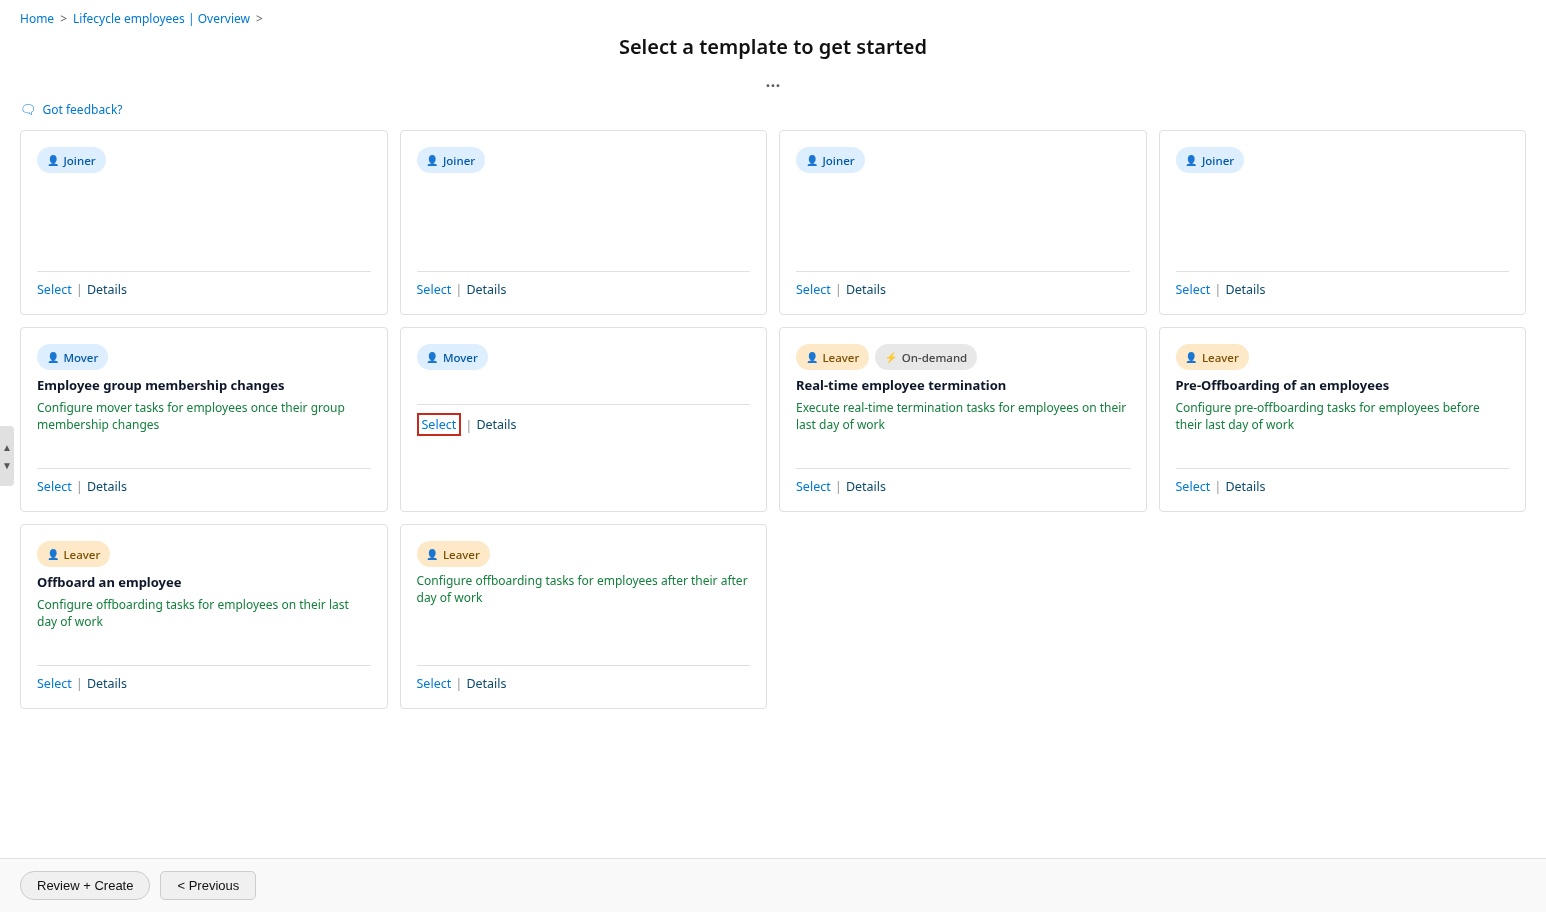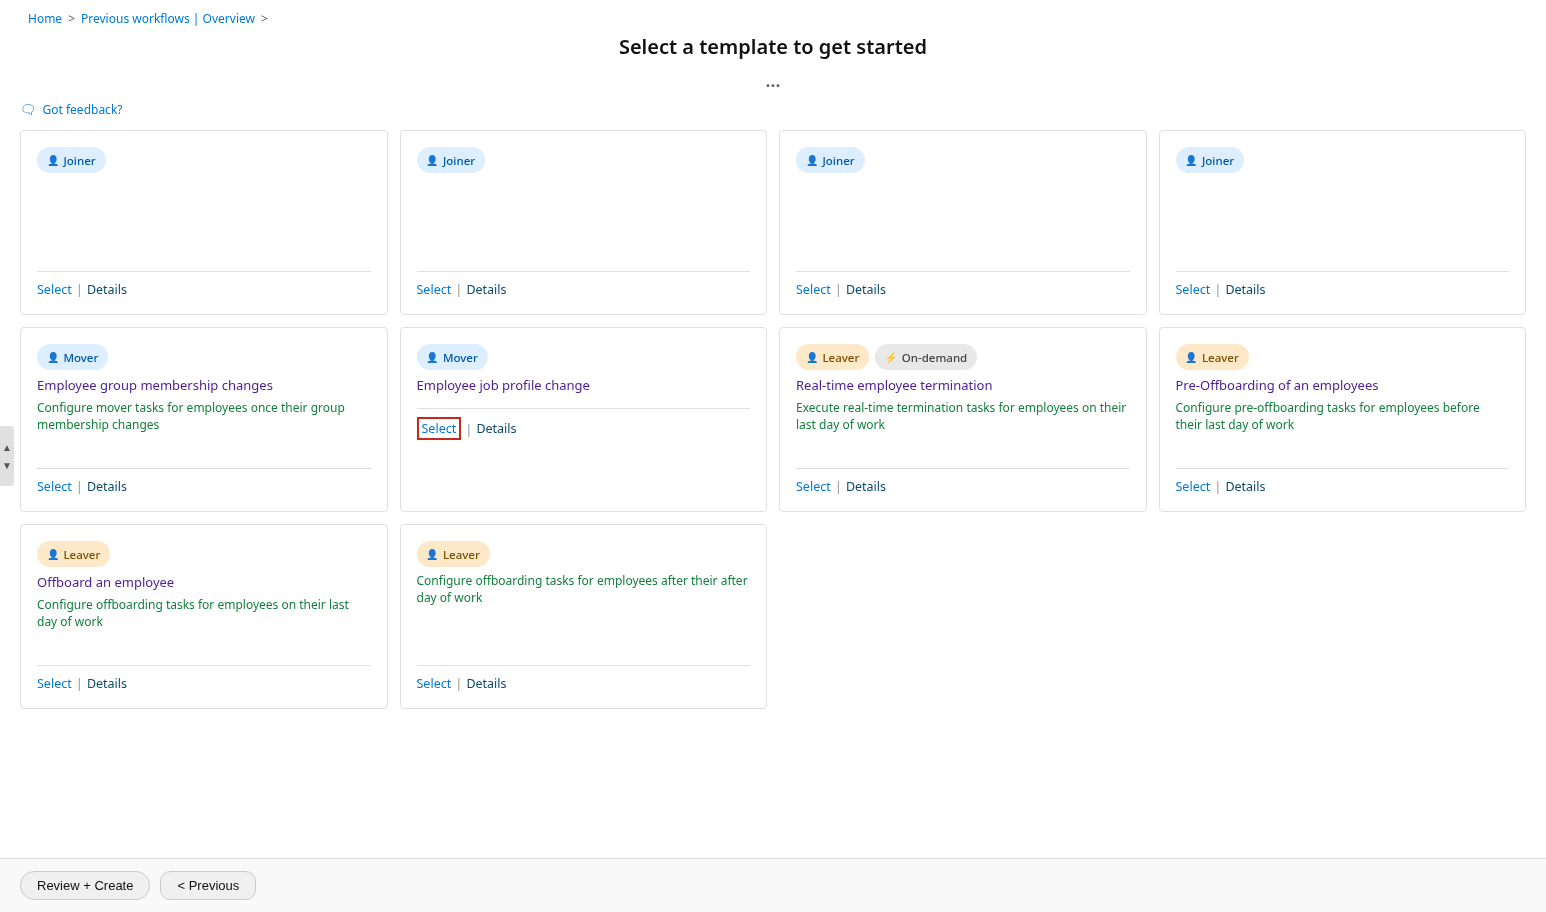--- a/index.html
+++ b/index.html
@@ -14,21 +14,20 @@
       flex-direction: column;
     }
 
     .breadcrumb {
       display: flex;
       align-items: center;
       gap: 6px;
       padding: 10px 20px 0;
       font-size: 12px;
       color: #0078d4;
-      margin-left: 8px;
     }
     .breadcrumb span { color: #0078d4; cursor: pointer; }
     .breadcrumb .sep { color: #605e5c; font-size: 12px; }
     .breadcrumb .sep2 { color: #605e5c; }
 
     .page-title {
       padding: 6px 20px 4px;
       font-size: 20px;
       font-weight: 600;
       color: #111;
@@ -88,35 +87,35 @@
       font-size: 11.5px;
       font-weight: 500;
     }
     .tag-joiner { background: #ddeeff; color: #0057a8; }
     .tag-mover { background: #ddeeff; color: #0057a8; }
     .tag-leaver { background: #fde8c8; color: #7a4f00; }
     .tag-ondemand { background: #e8e8e8; color: #444; }
 
     .card-title {
       font-size: 13px;
-      font-weight: 400;
+      font-weight: 700;
       margin-bottom: 6px;
-      color: #4c1d95;
+      color: #0f172a;
     }
     .card-desc {
       font-size: 12px;
       color: #15803d;
       flex: 1;
       line-height: 1.4;
     }
     .card-actions {
       display: flex;
       align-items: center;
       gap: 0;
-      margin-top: 8px;
+      margin-top: 28px;
       padding-top: 8px;
       border-top: 1px solid #e0e0e0;
     }
     .card-actions .action-select {
       color: #0078d4;
       font-size: 12.5px;
       cursor: pointer;
       text-decoration: none;
     }
     .card-actions .action-select.highlighted {
@@ -145,21 +144,21 @@
       border: 1px solid #ccc;
       border-radius: 14px;
       padding: 6px 16px;
       font-size: 13px;
       cursor: pointer;
       color: #111;
     }
     .btn-secondary {
       background: #f0f0f0;
       border: 1px solid #ccc;
-      border-radius: 10px;
+      border-radius: 5px;
       padding: 6px 16px;
       font-size: 13px;
       cursor: pointer;
       color: #111;
     }
 
     .left-arrow {
       position: fixed;
       left: 0;
       top: 50%;
@@ -181,21 +180,21 @@
 <body>
 
 <div class="left-arrow">
   <span>▲</span>
   <span style="margin-top:4px">▼</span>
 </div>
 
 <div class="breadcrumb">
   <span>Home</span>
   <span class="sep">&gt;</span>
-  <span>Previous workflows | Overview</span>
+  <span>Lifecycle employees | Overview</span>
   <span class="sep2">&gt;</span>
 </div>
 
 <div class="page-title">
   <span>Select a template to get started</span>
   <span class="dots">...</span>
 </div>
 
 <div class="feedback-bar">
   <span class="fb-icon">🗨</span>
@@ -275,21 +274,20 @@
           <a href="#" class="action-details">Details</a>
         </div>
       </div>
       <div class="card">
         <div class="card-tags">
           <span class="tag tag-mover">
             <span style="font-size: 10px;">👤</span>
             <span>Mover</span>
           </span>
         </div>
-        <div class="card-title">Employee job profile change</div>
         <div class="card-actions">
           <a href="#" class="action-select highlighted">Select</a>
           <span class="sep"> | </span>
           <a href="#" class="action-details">Details</a>
         </div>
       </div>
       <div class="card">
         <div class="card-tags">
           <span class="tag tag-leaver">
             <span style="font-size: 10px;">👤</span>

